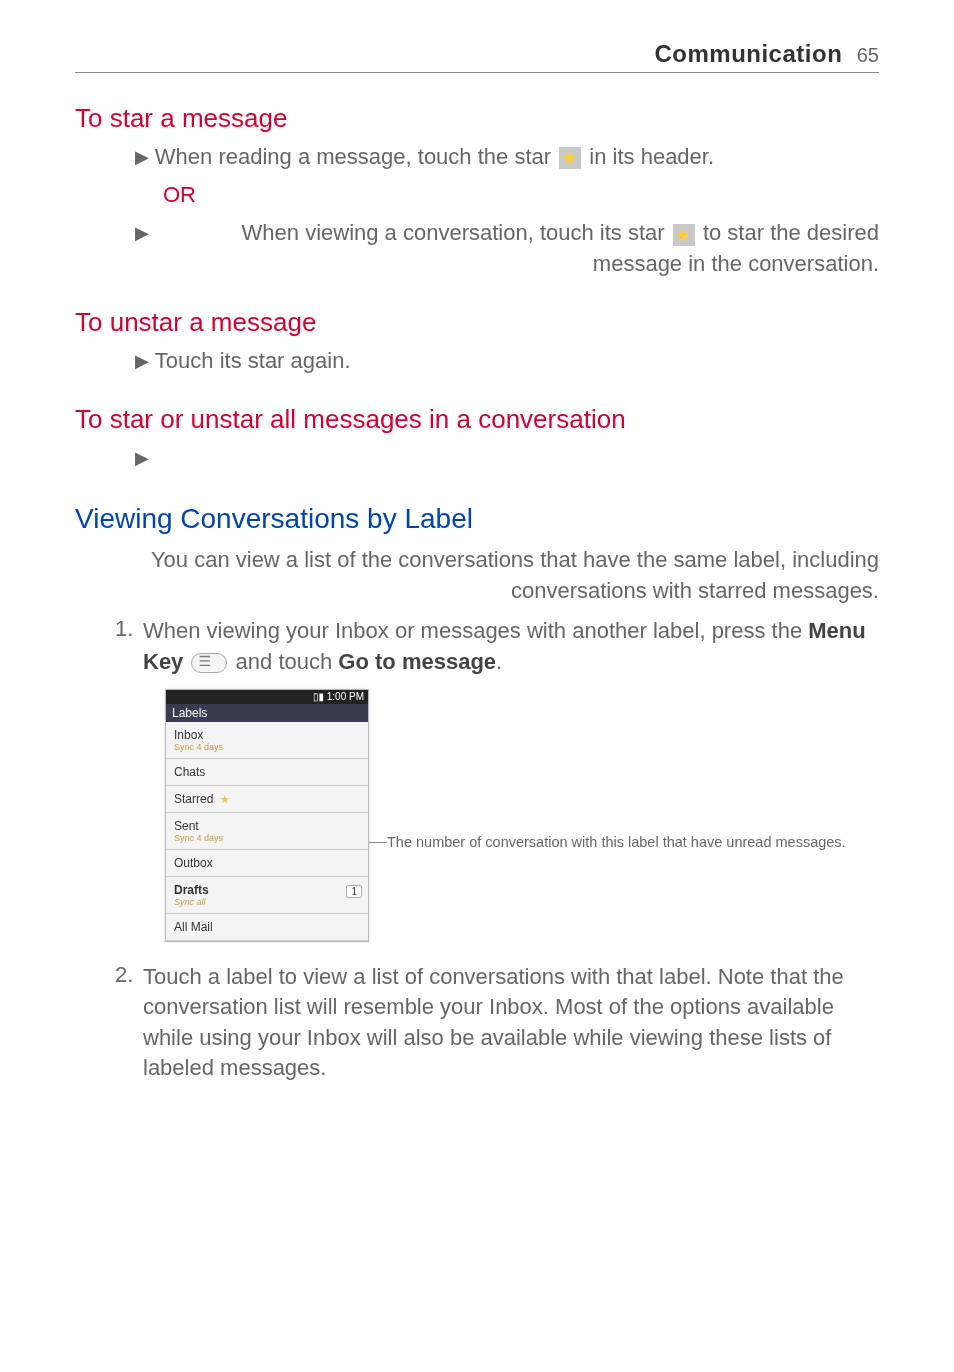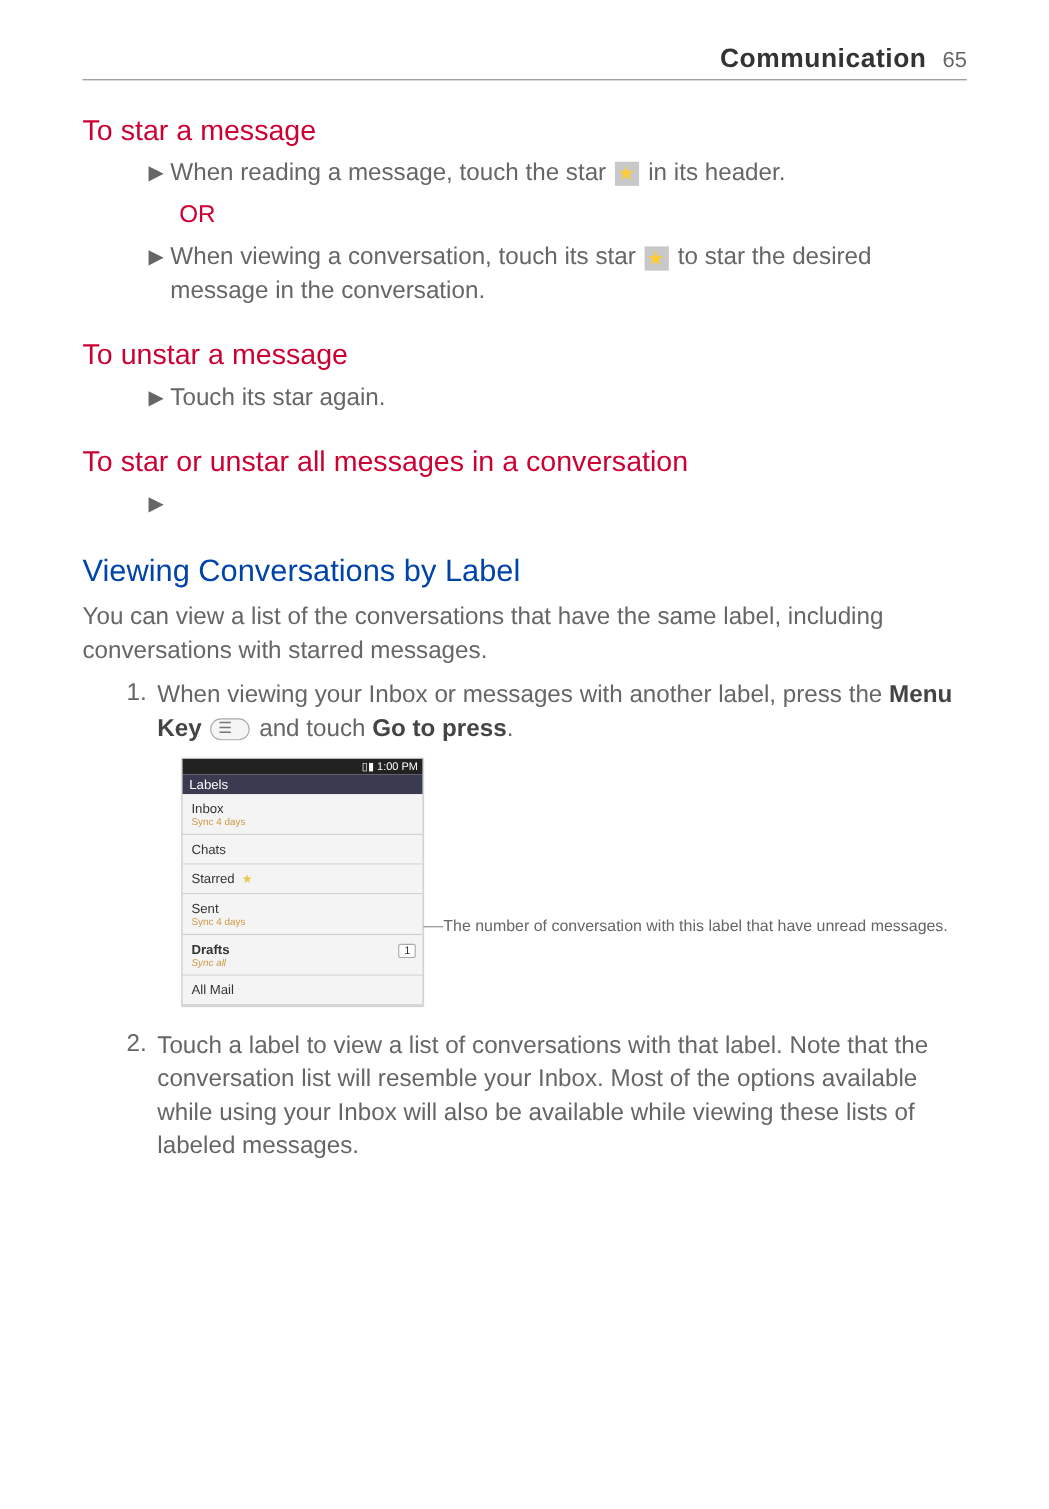--- a/index.html
+++ b/index.html
@@ -42,20 +42,21 @@
     font-size: 28px;
     font-weight: normal;
     margin-top: 34px;
     margin-bottom: 10px;
   }
   .body-text {
     color: #666;
     font-size: 22px;
     line-height: 1.38;
     margin-bottom: 10px;
+    text-align: right;
   }
   .bullet-row {
     display: flex;
     padding-left: 60px;
     margin-bottom: 6px;
   }
   .tri {
     color: #666;
     font-size: 18px;
     margin-right: 6px;
@@ -123,21 +124,21 @@
 
   
   .shot-wrap {
     display: flex;
     margin-left: 90px;
     margin-top: 12px;
     margin-bottom: 20px;
     align-items: flex-start;
   }
   .phone-shot {
-    width: 220px;
+    width: 204px;
     border: 1px solid #bbb;
     background: #efefef;
     font-size: 12px;
     box-shadow: 0 0 2px rgba(0,0,0,0.2);
   }
   .status-bar {
     background: #222;
     color: #fff;
     text-align: right;
     font-size: 10px;
@@ -233,21 +234,21 @@
 <div class="h2-blue">Viewing Conversations by Label</div>
 <div class="body-text">You can view a list of the conversations that have the same label, including conversations with starred messages.</div>
 
 <div class="numlist">
   <div class="num">1.</div>
   <div class="txt">
     <span>When viewing your Inbox or messages with another label, press the </span>
     <span class="bold">Menu Key</span>
     <span class="menu-icon"></span>
     <span> and touch </span>
-    <span class="bold">Go to press</span><span>.</span>
+    <span class="bold">Go to message</span><span>.</span>
   </div>
 </div>
 
 <div class="shot-wrap">
   <div class="phone-shot">
     <div class="status-bar">
       <span>▯▮</span>
       <span>1:00 PM</span>
     </div>
     <div class="labels-hdr">Labels</div>
@@ -259,20 +260,23 @@
       <span>Chats</span>
     </div>
     <div class="label-row">
       <span>Starred</span>
       <span class="tinystar">★</span>
     </div>
     <div class="label-row">
       <span>Sent</span>
       <span class="sub">Sync 4 days</span>
     </div>
+    <div class="label-row">
+      <span>Outbox</span>
+    </div>
     <div class="label-row bold-row">
       <span>Drafts</span>
       <span class="drafts-badge">1</span>
       <span class="sub" style="font-weight:normal;font-style:italic;">Sync all</span>
     </div>
     <div class="label-row">
       <span>All Mail</span>
     </div>
   </div>
   <div class="callout">The number of conversation with this label that have unread messages.</div>

